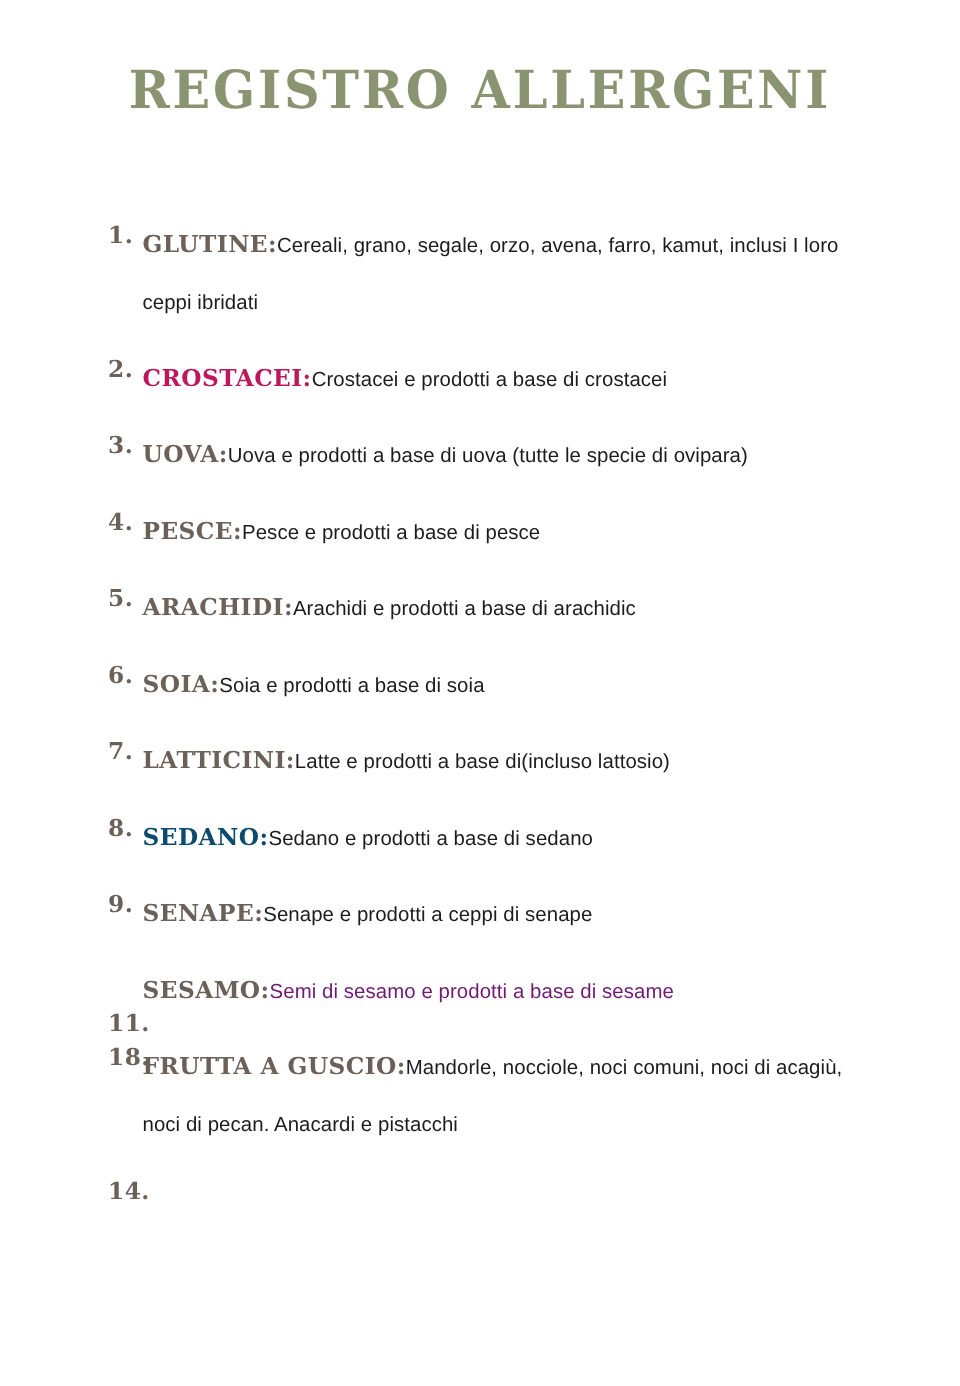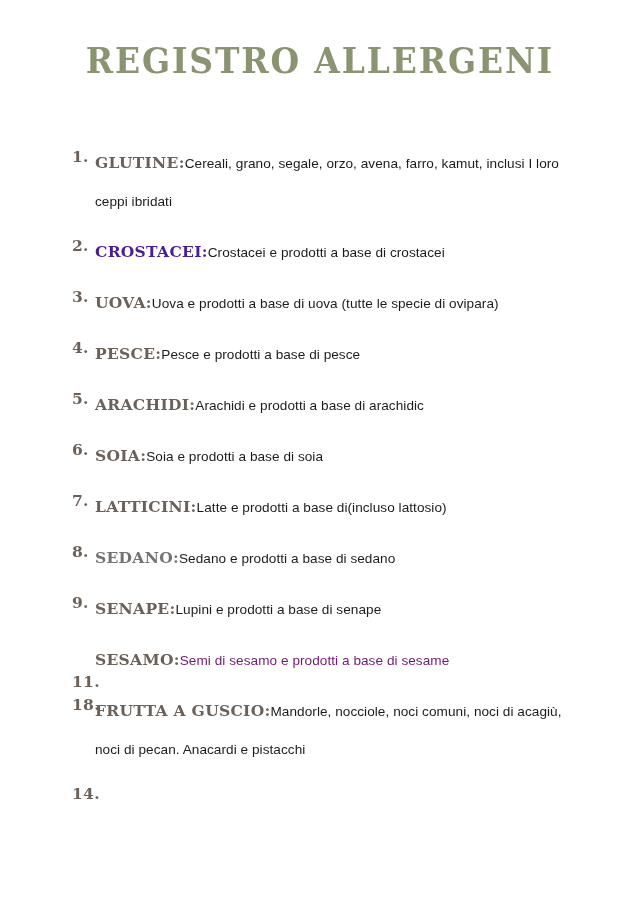--- a/index.html
+++ b/index.html
@@ -108,26 +108,26 @@
 </style>
 </head>
 <body>
 
 <div id="page" style="background: rgb(255, 255, 255);">
 
   <h1 id="doc-title" style="color: rgb(138, 148, 112);">REGISTRO ALLERGENI</h1>
 
   <ol id="allergen-list" style="list-style: none; margin: 0px; padding: 0px;">
       <li class="allergen-row one-digit"><span class="allergen-num" style="color: rgb(107, 97, 88);">1.</span><span class="allergen-body"><span class="allergen-label" style="color: rgb(107, 97, 88);">GLUTINE:</span><span class="allergen-desc" style="color: rgb(28, 28, 28);">Cereali, grano, segale, orzo, avena, farro, kamut, inclusi I loro ceppi ibridati</span></span></li>
-      <li class="allergen-row one-digit"><span class="allergen-num" style="color: rgb(107, 97, 88);">2.</span><span class="allergen-body"><span class="allergen-label" style="color: #4c1d95;">CROSTACEI:</span><span class="allergen-desc" style="color: rgb(28, 28, 28);">Crostacei e prodotti a base di crostacei</span></span></li>
+      <li class="allergen-row one-digit"><span class="allergen-num" style="color: rgb(107, 97, 88);">2.</span><span class="allergen-body"><span class="allergen-label" style="color: #be185d;">CROSTACEI:</span><span class="allergen-desc" style="color: rgb(28, 28, 28);">Crostacei e prodotti a base di crostacei</span></span></li>
       <li class="allergen-row one-digit"><span class="allergen-num" style="color: rgb(107, 97, 88);">3.</span><span class="allergen-body"><span class="allergen-label" style="color: rgb(107, 97, 88);">UOVA:</span><span class="allergen-desc" style="color: rgb(28, 28, 28);">Uova e prodotti a base di uova (tutte le specie di ovipara)</span></span></li>
       <li class="allergen-row one-digit"><span class="allergen-num" style="color: rgb(107, 97, 88);">4.</span><span class="allergen-body"><span class="allergen-label" style="color: rgb(107, 97, 88);">PESCE:</span><span class="allergen-desc" style="color: rgb(28, 28, 28);">Pesce e prodotti a base di pesce</span></span></li>
       <li class="allergen-row one-digit"><span class="allergen-num" style="color: rgb(107, 97, 88);">5.</span><span class="allergen-body"><span class="allergen-label" style="color: rgb(107, 97, 88);">ARACHIDI:</span><span class="allergen-desc" style="color: rgb(28, 28, 28);">Arachidi e prodotti a base di arachidic</span></span></li>
       <li class="allergen-row one-digit"><span class="allergen-num" style="color: rgb(107, 97, 88);">6.</span><span class="allergen-body"><span class="allergen-label" style="color: rgb(107, 97, 88); margin-top: 40px;">SOIA:</span><span class="allergen-desc" style="color: rgb(28, 28, 28);">Soia e prodotti a base di soia</span></span></li>
       <li class="allergen-row one-digit"><span class="allergen-num" style="color: rgb(107, 97, 88);">7.</span><span class="allergen-body"><span class="allergen-label" style="color: rgb(107, 97, 88);">LATTICINI:</span><span class="allergen-desc" style="color: rgb(28, 28, 28);">Latte e prodotti a base di(incluso lattosio)</span></span></li>
-      <li class="allergen-row one-digit"><span class="allergen-num" style="color: rgb(107, 97, 88);">8.</span><span class="allergen-body"><span class="allergen-label" style="color: #737373;">SEDANO:</span><span class="allergen-desc" style="color: rgb(28, 28, 28);">Sedano e prodotti a base di sedano</span></span></li>
-      <li class="allergen-row one-digit"><span class="allergen-num" style="color: rgb(107, 97, 88);">9.</span><span class="allergen-body"><span class="allergen-label" style="color: rgb(107, 97, 88);">SENAPE:</span><span class="allergen-desc" style="color: rgb(28, 28, 28);">Lupini e prodotti a base di senape</span></span></li>
+      <li class="allergen-row one-digit"><span class="allergen-num" style="color: rgb(107, 97, 88);">8.</span><span class="allergen-body"><span class="allergen-label" style="color: #0c4a6e;">SEDANO:</span><span class="allergen-desc" style="color: rgb(28, 28, 28);">Sedano e prodotti a base di sedano</span></span></li>
+      <li class="allergen-row one-digit"><span class="allergen-num" style="color: rgb(107, 97, 88);">9.</span><span class="allergen-body"><span class="allergen-label" style="color: rgb(107, 97, 88);">SENAPE:</span><span class="allergen-desc" style="color: rgb(28, 28, 28);">Senape e prodotti a ceppi di senape</span></span></li>
       <li class="allergen-row"><span class="allergen-num" style="color: rgb(107, 97, 88); margin-top: 28px;">11.</span><span class="allergen-body"><span class="allergen-label" style="color: rgb(107, 97, 88);">SESAMO:</span><span class="allergen-desc" style="color: #701a75;">Semi di sesamo e prodotti a base di sesame</span></span></li>
       <li class="allergen-row"><span class="allergen-num" style="color: rgb(107, 97, 88);">18.</span><span class="allergen-body"><span class="allergen-label" style="color: rgb(107, 97, 88);">FRUTTA A GUSCIO:</span><span class="allergen-desc" style="color: rgb(28, 28, 28);">Mandorle, nocciole, noci comuni, noci di acagiù, noci di pecan. Anacardi e pistacchi</span></span></li>
       <li class="allergen-row"><span class="allergen-num" style="color: rgb(107, 97, 88);">14.</span><span class="allergen-body"></span></li>
     </ol>
 
 </div>
 
 </body></html>

